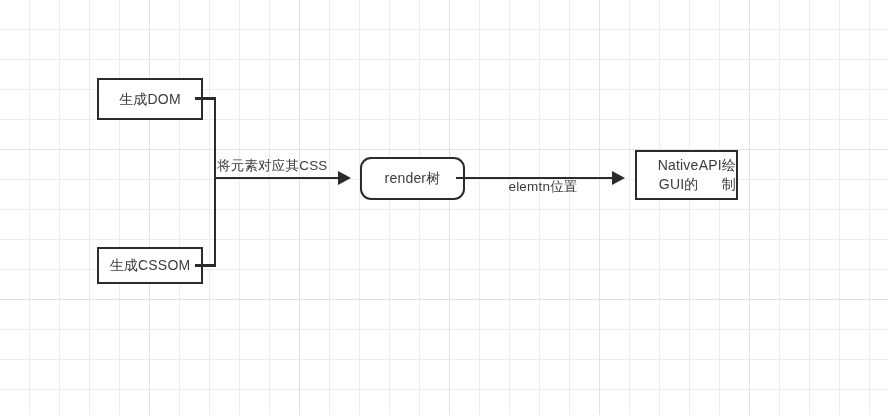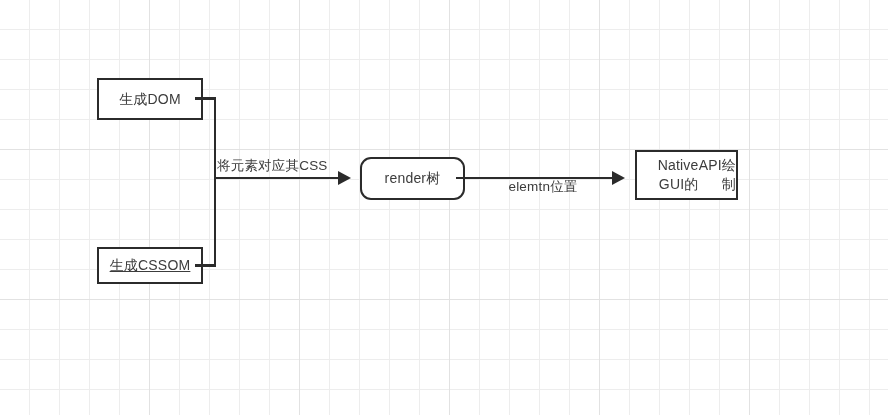--- a/index.html
+++ b/index.html
@@ -71,21 +71,21 @@
 <body>
 
 <div id="canvas">
 
   <div class="grid-major"></div>
 
   <div class="node" style="left:89px; top:78px; width:106px; height:42px;">
     <span>生成DOM</span>
   </div>
 
-  <div class="node" style="left:89px; top:247px; width:106px; height:37px;text-decoration:underline;">
+  <div class="node" style="left:89px; top:247px; width:106px; height:37px;">
     <span>生成CSSOM</span>
   </div>
 
   <div class="node" style="left:352px; top:157px; width:105px; height:43px;border-radius:11px;">
     <span>render树</span>
   </div>
 
   <div class="node" style="left:627px; top:150px; width:103px; height:50px; flex-direction:row;">
     <span>Native GUI的</span>
     <span>API绘制</span>

